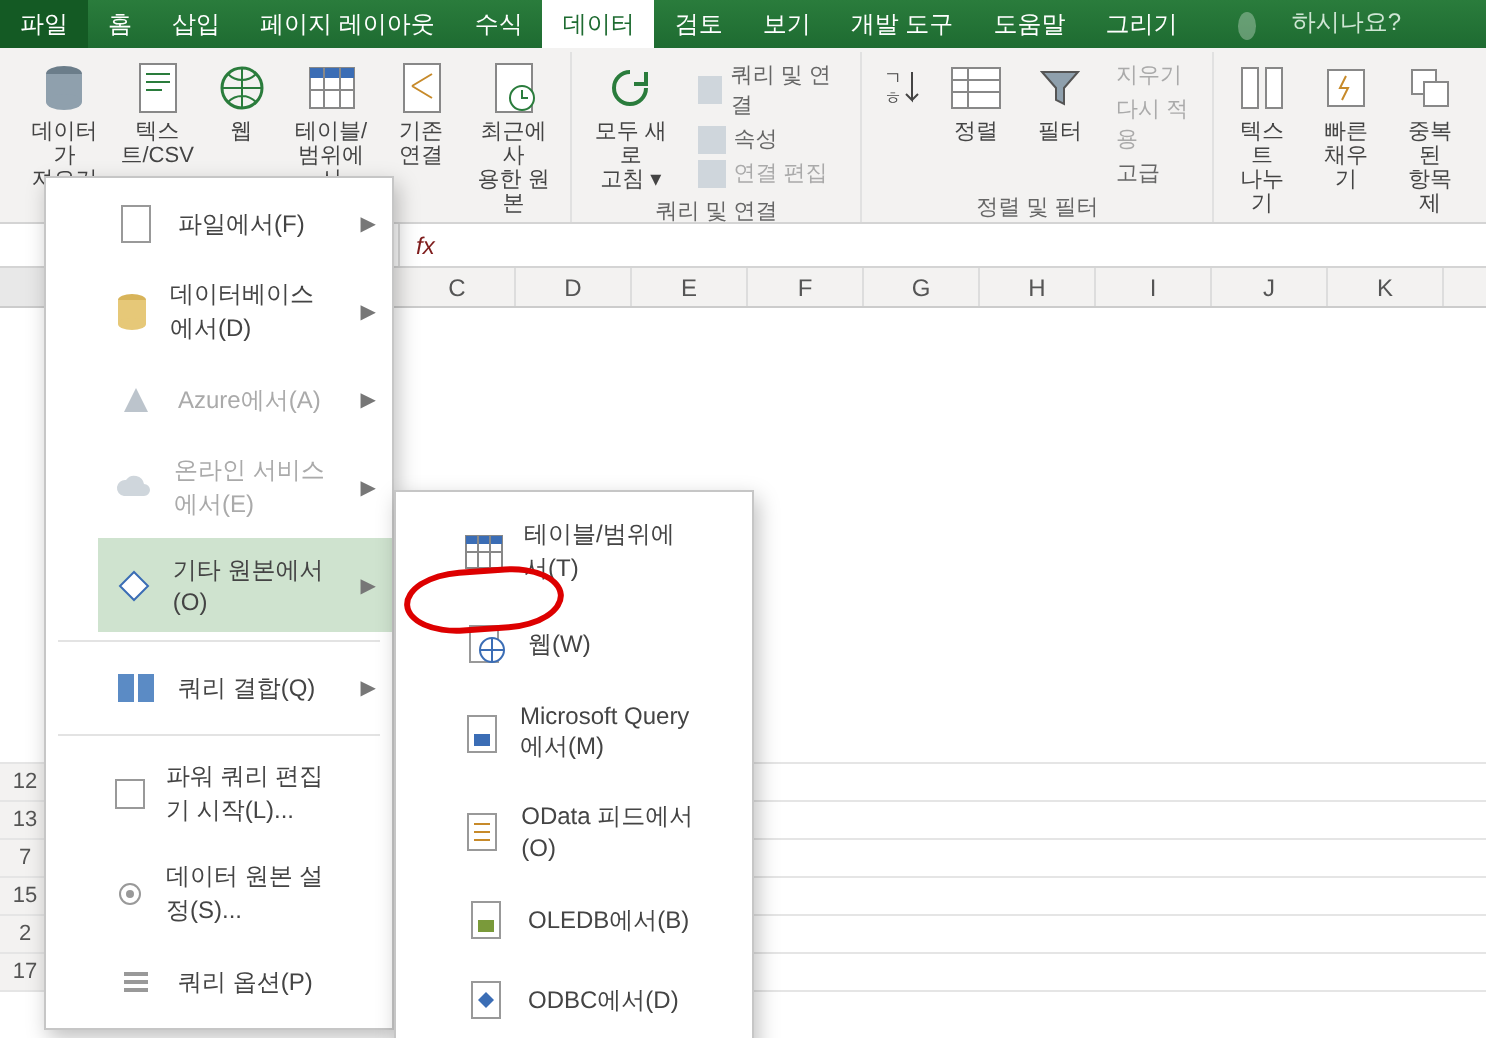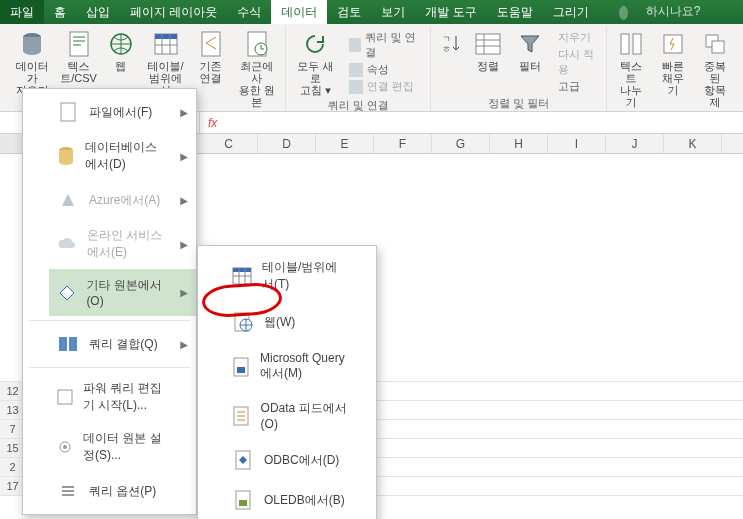--- a/index.html
+++ b/index.html
@@ -59,21 +59,21 @@
       padding: 2px 4px; border-radius: 2px; cursor: pointer;
       min-width: 40px;
     }
     .rbtn .ico { width: 28px; height: 28px; display:flex; align-items:center; justify-content:center; }
     .rbtn .lbl { font-size: 11px; text-align: center; line-height: 12px; margin-top:2px; color:#444;}
     .mini-stack { display:flex; flex-direction:column; gap:2px; font-size:11px; color:#666; padding:2px 6px;}
     .mini { display:flex; align-items:center; gap:4px;}
     .mini .mi { width:14px; height:14px; background:#cfd6dc;}
     
     .fxbar { height: 22px; border-bottom:1px solid #d4d4d4; display:flex; align-items:center;}
-    .fx { padding:0 8px; color:#ef4444; font-style:italic;}
+    .fx { padding:0 8px; color:#7f1d1d; font-style:italic;}
     .fxbar .namebox { width:200px; border-right:1px solid #ddd; height:100%;}
     
     .colhdrs { display:flex; height:20px; background:#f3f2f1; border-bottom:1px solid #ccc;}
     .corner { width:26px; border-right:1px solid #ccc; background:#e8e8e8;}
     .ch { width:58px; text-align:center; font-size:12px; color:#555; border-right:1px solid #ddd; line-height:20px;}
     
     .grid { position:relative; }
     .row { display:flex; height:19px; border-bottom:1px solid #e5e5e5;}
     .rh { width:26px; background:#f3f2f1; border-right:1px solid #ccc; text-align:center; font-size:11px; color:#555; line-height:19px;}
     .cell { width:58px; border-right:1px solid #efefef;}
@@ -466,37 +466,37 @@
           <rect x="2" y="1" width="14" height="18" fill="#fff" stroke="#999"></rect>
           <path d="M5 6h8M5 10h8M5 14h8" stroke="#c78a2a"></path>
         </svg>
       </span>
     <span>OData 피드에서(O)</span>
   </div>
   <div class="mitem">
     <span class="micon">
         <svg width="18" height="20">
           <rect x="2" y="1" width="14" height="18" fill="#fff" stroke="#999"></rect>
+          <rect x="5" y="10" width="8" height="6" fill="#7a9a3a"></rect>
+        </svg>
+      </span>
+    <span>OLEDB에서(B)</span>
+  </div>
+  <div class="mitem">
+    <span class="micon">
+        <svg width="18" height="20">
+          <rect x="2" y="1" width="14" height="18" fill="#fff" stroke="#999"></rect>
           <path d="M9 6l4 4-4 4-4-4z" fill="#3b6db5"></path>
         </svg>
       </span>
     <span>ODBC에서(D)</span>
   </div>
   <div class="mitem">
     <span class="micon">
         <svg width="18" height="20">
           <rect x="2" y="1" width="14" height="18" fill="#fff" stroke="#999"></rect>
-          <rect x="5" y="10" width="8" height="6" fill="#7a9a3a"></rect>
-        </svg>
-      </span>
-    <span>OLEDB에서(B)</span>
-  </div>
-  <div class="mitem">
-    <span class="micon">
-        <svg width="18" height="20">
-          <rect x="2" y="1" width="14" height="18" fill="#fff" stroke="#999"></rect>
         </svg>
       </span>
     <span>빈 쿼리(Q)</span>
   </div>
 </div>
 
 <div class="circled"></div>
 
 </body></html>

